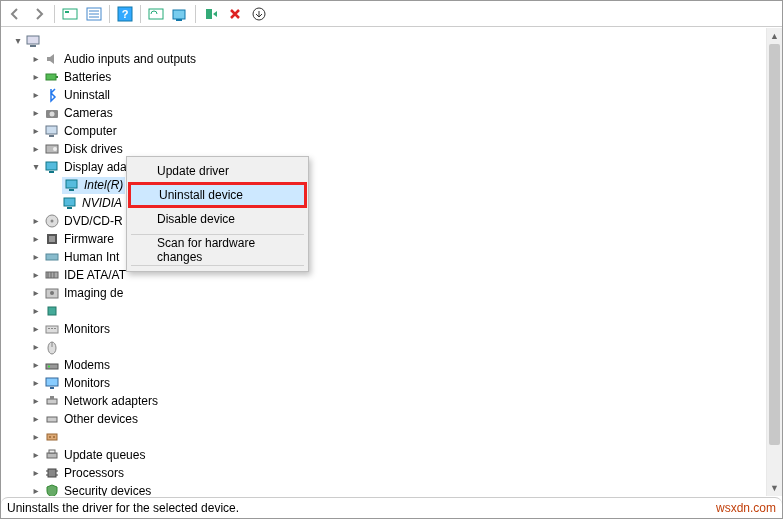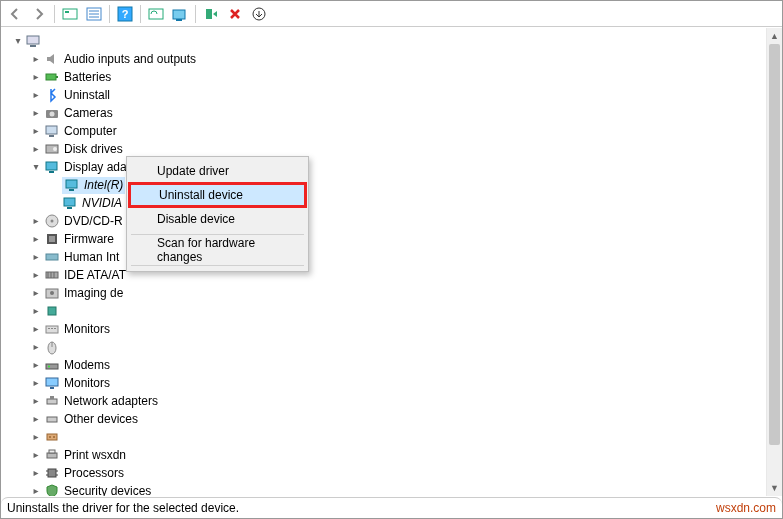--- a/index.html
+++ b/index.html
@@ -451,21 +451,21 @@
         </span>
     </div>
     <div class="row lvl1">
       <span class="chev">▸</span>
       <span class="ico">
           <svg width="16" height="16">
             <rect x="3" y="6" width="10" height="5" fill="#bbb" stroke="#666"></rect>
             <rect x="5" y="3" width="6" height="3" fill="#eee" stroke="#666"></rect>
           </svg>
         </span>
-      <span class="lbl">Print wsxdn</span>
+      <span class="lbl">Update queues</span>
     </div>
     <div class="row lvl1">
       <span class="chev">▸</span>
       <span class="ico">
           <svg width="16" height="16">
             <rect x="4" y="4" width="8" height="8" fill="#888" stroke="#444"></rect>
             <line x1="2" y1="6" x2="4" y2="6" stroke="#444"></line>
             <line x1="2" y1="10" x2="4" y2="10" stroke="#444"></line>
             <line x1="12" y1="6" x2="14" y2="6" stroke="#444"></line>
             <line x1="12" y1="10" x2="14" y2="10" stroke="#444"></line>

